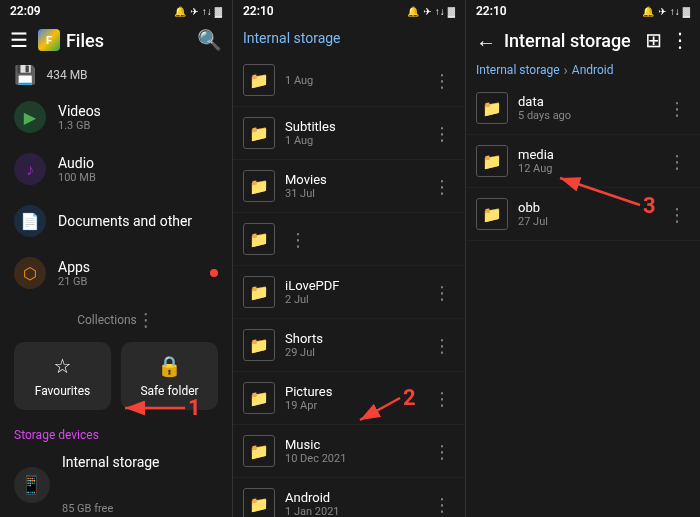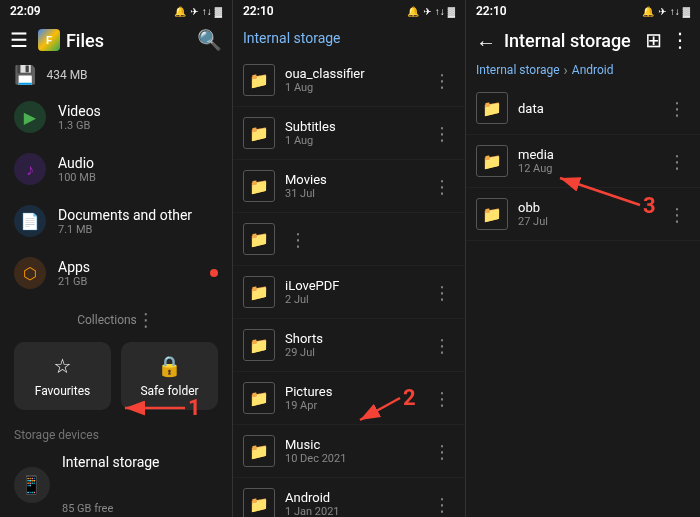--- a/index.html
+++ b/index.html
@@ -119,21 +119,21 @@
       align-items: center;
       gap: 6px;
       cursor: pointer;
     }
     .collection-btn .cicon { font-size: 20px; color: #fff; }
     .collection-btn .clabel { font-size: 12px; color: #fff; }
 
     .storage-device {
       padding: 10px 14px 4px;
       font-size: 12px;
-      color: #737373;
+      color: #d946ef;
     }
     .storage-row {
       display: flex;
       align-items: center;
       padding: 8px 14px;
       gap: 12px;
       cursor: pointer;
       position: relative;
     }
     .storage-row .sicon {
@@ -306,21 +306,20 @@
     <div class="nav-icon purple">♪</div>
     <div class="nav-text">
       <div class="label">Audio</div>
       <div class="sub">100 MB</div>
     </div>
   </div>
   <div class="nav-item">
     <div class="nav-icon blue">📄</div>
     <div class="nav-text">
       <div class="label">Documents and other</div>
-      <div class="sub">7.1 MB</div>
     </div>
   </div>
   <div class="nav-item">
     <div class="nav-icon orange">⬡</div>
     <div class="nav-text">
       <div class="label">Apps</div>
       <div class="sub">21 GB</div>
     </div>
     <div class="dot"></div>
   </div>
@@ -381,21 +380,20 @@
 
   <div class="p2-header">
     <span class="p2-title">Internal storage</span>
   </div>
 
   <div class="file-list">
 
     <div class="file-item">
       <div class="ficon">📁</div>
       <div class="ftext">
-        <div class="fname">oua_classifier</div>
         <div class="fdate">1 Aug</div>
       </div>
       <span class="fmore">⋮</span>
     </div>
 
     <div class="file-item">
       <div class="ficon">📁</div>
       <div class="ftext">
         <div class="fname">Subtitles</div>
         <div class="fdate">1 Aug</div>
@@ -489,20 +487,21 @@
     <span class="separator">›</span>
     <span class="current">Android</span>
   </div>
 
   <div class="p3-file-list">
 
     <div class="file-item">
       <div class="ficon">📁</div>
       <div class="ftext">
         <div class="fname">data</div>
+        <div class="fdate">5 days ago</div>
       </div>
       <span class="fmore">⋮</span>
     </div>
 
     <div class="file-item">
       <div class="ficon">📁</div>
       <div class="ftext">
         <div class="fname">media</div>
         <div class="fdate">12 Aug</div>
       </div>

